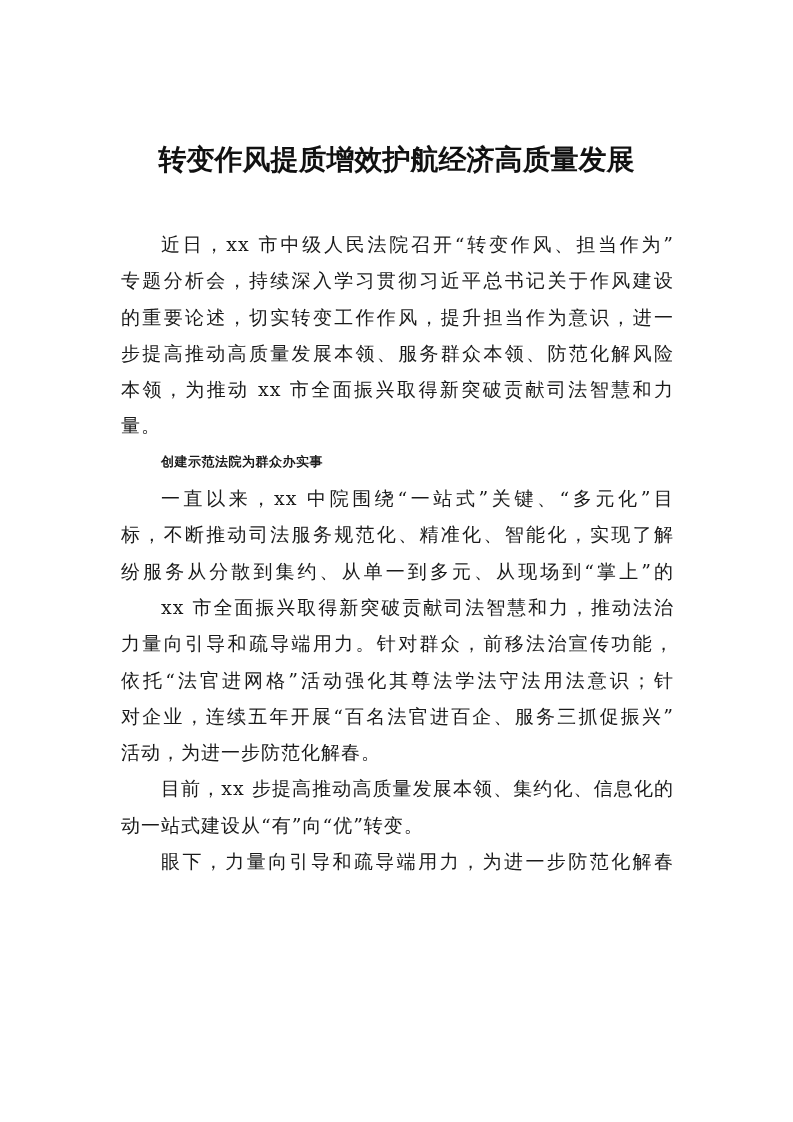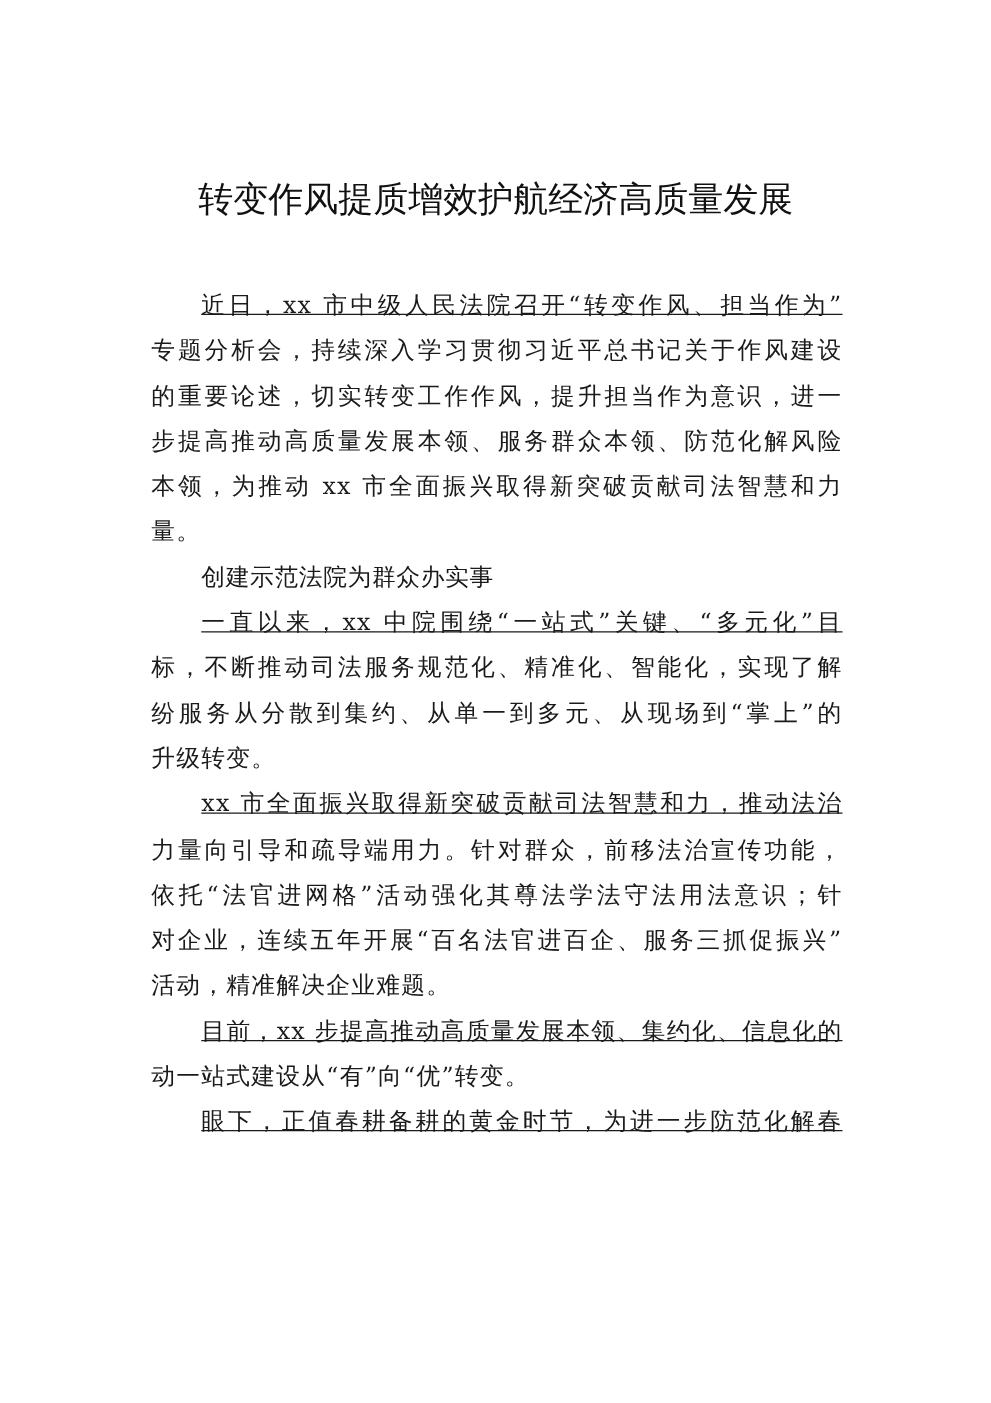--- a/index.html
+++ b/index.html
@@ -3,56 +3,55 @@
 <meta charset="utf-8">
 <style>
   html, body { margin: 0; padding: 0; background: #ffffff; }
   body { width: 793px; height: 1122px; position: relative; overflow: hidden; }
   .page {
     position: absolute; left: 0; top: 0; width: 793px; height: 1122px; background: #fff;
   }
   .title {
     position: absolute; left: 0; width: 793px; top: 140px; text-align: center;
     font-family: "DejaVu Serif", serif; font-size: 28px; color: #111; letter-spacing: 0px;
-    line-height: 40px; margin: 0; font-weight: normal;
+    line-height: 40px; margin: 0; font-weight: bold;
   }
   .body {
     position: absolute; left: 121px; top: 226px; width: 553px;
     font-family: "DejaVu Serif", serif; font-size: 19px; color: #1a1a1a;
   }
   .line {
     height: 36.3px; line-height: 36.3px; white-space: nowrap;
     text-align: justify; text-align-last: justify; letter-spacing: 1px;
   }
   .line.last { text-align-last: left; }
-  .line.indent { padding-left: 40px; text-decoration: underline; }
+  .line.indent { padding-left: 40px; }
   .line.heading {
-    font-family: "DejaVu Sans", sans-serif; font-weight: normal; font-size: 19px;
+    font-family: "DejaVu Sans", sans-serif; font-weight: bold; font-size: 13px;
     text-align-last: left; padding-left: 40px; letter-spacing: 0.5px;
   }
 </style>
 </head>
 <body>
 
 <div class="page">
   <h1 class="title">转变作风提质增效护航经济高质量发展</h1>
   <div class="body">
     <div class="line indent">近日，xx 市中级人民法院召开“转变作风、担当作为”</div>
     <div class="line">专题分析会，持续深入学习贯彻习近平总书记关于作风建设</div>
     <div class="line">的重要论述，切实转变工作作风，提升担当作为意识，进一</div>
     <div class="line">步提高推动高质量发展本领、服务群众本领、防范化解风险</div>
     <div class="line">本领，为推动 xx 市全面振兴取得新突破贡献司法智慧和力</div>
     <div class="line last">量。</div>
     <div class="line heading">创建示范法院为群众办实事</div>
     <div class="line indent">一直以来，xx 中院围绕“一站式”关键、“多元化”目</div>
     <div class="line">标，不断推动司法服务规范化、精准化、智能化，实现了解</div>
     <div class="line">纷服务从分散到集约、从单一到多元、从现场到“掌上”的</div>
-    <div class="line last">升级转变。</div>
     <div class="line indent">xx 市全面振兴取得新突破贡献司法智慧和力，推动法治</div>
     <div class="line">力量向引导和疏导端用力。针对群众，前移法治宣传功能，</div>
     <div class="line">依托“法官进网格”活动强化其尊法学法守法用法意识；针</div>
     <div class="line">对企业，连续五年开展“百名法官进百企、服务三抓促振兴”</div>
-    <div class="line last">活动，精准解决企业难题。</div>
+    <div class="line last">活动，为进一步防范化解春。</div>
     <div class="line indent">目前，xx 步提高推动高质量发展本领、集约化、信息化的</div>
     <div class="line last">动一站式建设从“有”向“优”转变。</div>
-    <div class="line indent">眼下，正值春耕备耕的黄金时节，为进一步防范化解春</div>
+    <div class="line indent">眼下，力量向引导和疏导端用力，为进一步防范化解春</div>
   </div>
 </div>
 
 </body></html>

